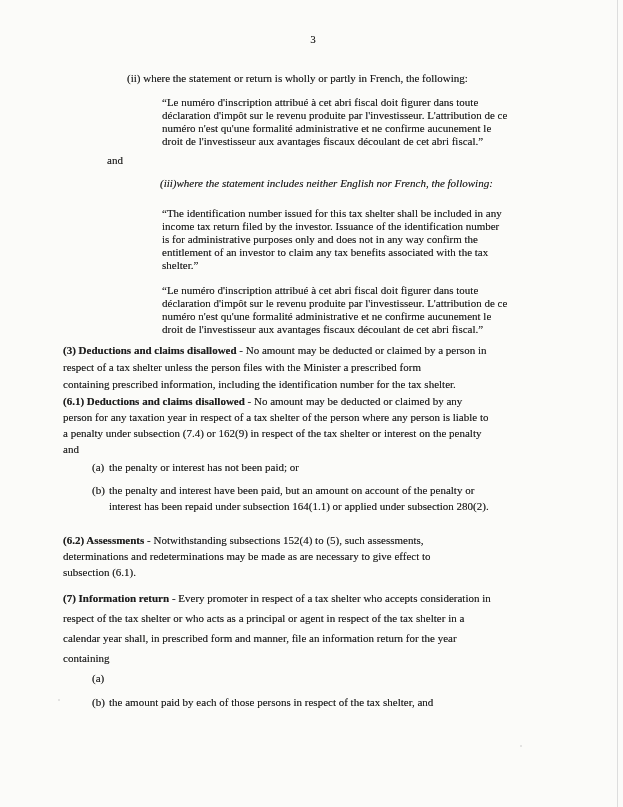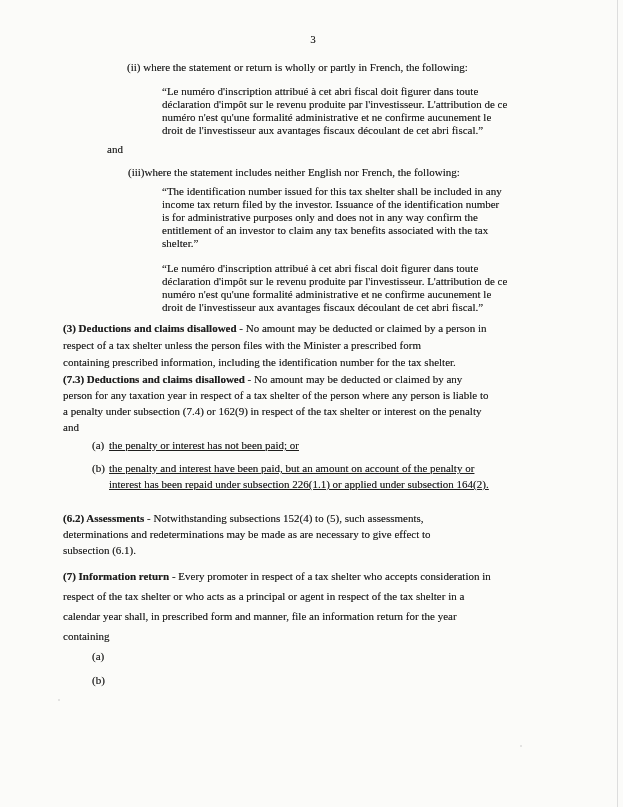--- a/index.html
+++ b/index.html
@@ -14,36 +14,36 @@
     text-shadow:0 0 0.35px rgba(30,30,30,0.55);
   }
   .scan-edge {
     position:absolute; left:617px; top:0; width:1px; height:807px;
     background:#c9c9c9; opacity:0.6;
   }
   .speckle { position:absolute; width:2px; height:2px; background:#bdbdbd; border-radius:50%; opacity:0.5; }
   .content { position:absolute; left:63px; top:33px; width:500px; }
   .page-num { text-align:center; line-height:13px; }
   .clause { white-space:pre; line-height:15px; }
-  .clause-ii  { margin-top:14px; margin-left:64px; }
-  .clause-iii { margin-top:8px;  margin-left:65px; }
+  .clause-ii  { margin-top:25px; margin-left:64px; }
+  .clause-iii { margin-top:8px;  margin-left:97px;font-style:italic; }
   .quote { white-space:pre; line-height:13px; margin-left:99px; }
   .q-fr1 { margin-top:10px; }
-  .q-en  { margin-top:5px; }
+  .q-en  { margin-top:16px; }
   .q-fr2 { margin-top:12px; }
   .connector { margin-top:5px; margin-left:44px; line-height:15px; }
   .para { white-space:pre; margin:0; }
   .p6  { margin-top:6px;  line-height:17px; }
   .p61 { margin-top:0;    line-height:16px; }
   .p62 { margin-top:18px; line-height:16px; }
   .p7  { margin-top:8px;  line-height:20px; }
   .para b { font-weight:bold; }
   .item { display:flex; margin-left:29px; line-height:16px; }
   .item .marker { flex:0 0 17px; }
-  .item .itext { white-space:pre;text-decoration:underline; }
+  .item .itext { white-space:pre; }
   .i61a { margin-top:2px; }
   .i61b { margin-top:7px; }
   .i7a  { margin-top:3px; line-height:15px; }
   .i7b  { margin-top:9px; line-height:15px; }
 </style>
 </head>
 <body>
 
 <div class="page">
   <div class="scan-edge"></div>
@@ -73,47 +73,48 @@
 
     <div class="quote q-fr2">“Le numéro d'inscription attribué à cet abri fiscal doit figurer dans toute
 déclaration d'impôt sur le revenu produite par l'investisseur. L'attribution de ce
 numéro n'est qu'une formalité administrative et ne confirme aucunement le
 droit de l'investisseur aux avantages fiscaux découlant de cet abri fiscal.”</div>
 
     <p class="para p6"><b>(3) Deductions and claims disallowed</b><span> - No amount may be deducted or claimed by a person in
 respect of a tax shelter unless the person files with the Minister a prescribed form
 containing prescribed information, including the identification number for the tax shelter.</span></p>
 
-    <p class="para p61"><b>(7.3) Deductions and claims disallowed</b><span> - No amount may be deducted or claimed by any
+    <p class="para p61"><b>(6.1) Deductions and claims disallowed</b><span> - No amount may be deducted or claimed by any
 person for any taxation year in respect of a tax shelter of the person where any person is liable to
 a penalty under subsection (7.4) or 162(9) in respect of the tax shelter or interest on the penalty
 and</span></p>
 
     <div class="item i61a">
         <span class="marker">(a)</span>
         <span class="itext">the penalty or interest has not been paid; or</span>
       </div>
 
     <div class="item i61b">
         <span class="marker">(b)</span>
         <span class="itext">the penalty and interest have been paid, but an amount on account of the penalty or
-interest has been repaid under subsection 226(1.1) or applied under subsection 164(2).</span>
+interest has been repaid under subsection 164(1.1) or applied under subsection 280(2).</span>
       </div>
 
     <p class="para p62"><b>(6.2) Assessments</b><span> - Notwithstanding subsections 152(4) to (5), such assessments,
 determinations and redeterminations may be made as are necessary to give effect to
 subsection (6.1).</span></p>
 
     <p class="para p7"><b>(7) Information return</b><span> - Every promoter in respect of a tax shelter who accepts consideration in
 respect of the tax shelter or who acts as a principal or agent in respect of the tax shelter in a
 calendar year shall, in prescribed form and manner, file an information return for the year
 containing</span></p>
 
     <div class="item i7a">
         <span class="marker">(a)</span>
       </div>
 
     <div class="item i7b">
         <span class="marker">(b)</span>
+        <span class="itext">the amount paid by each of those persons in respect of the tax shelter, and</span>
       </div>
 
   </div>
 </div>
 
 </body></html>

